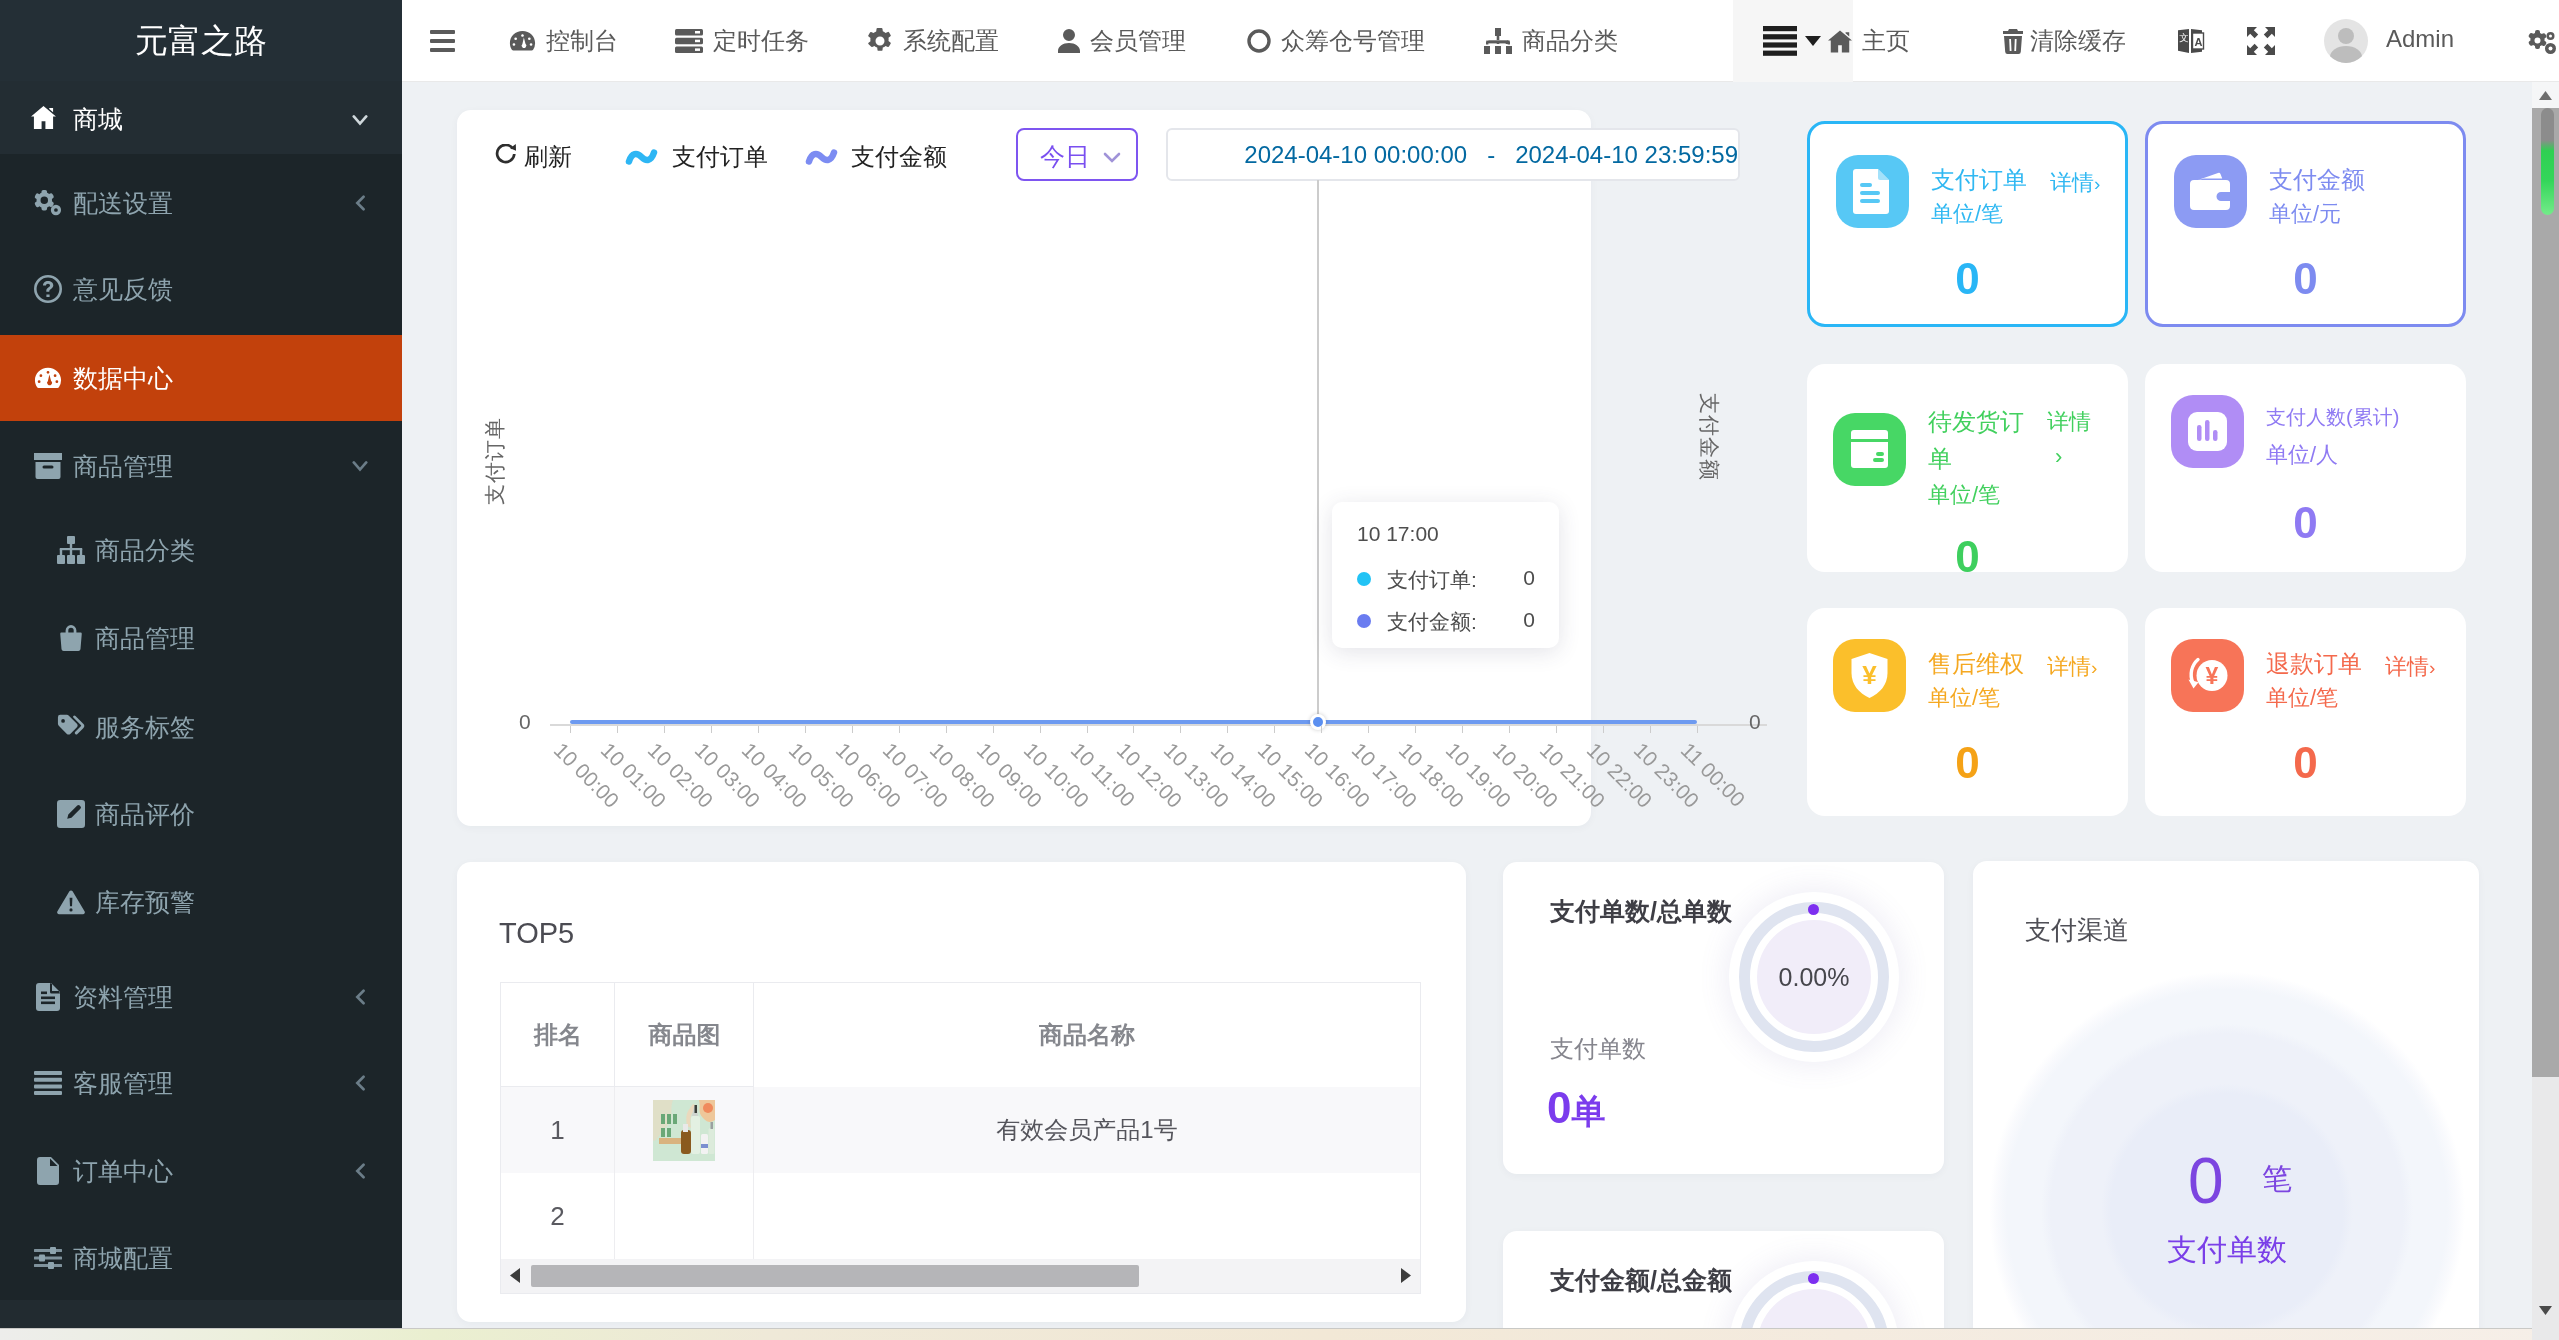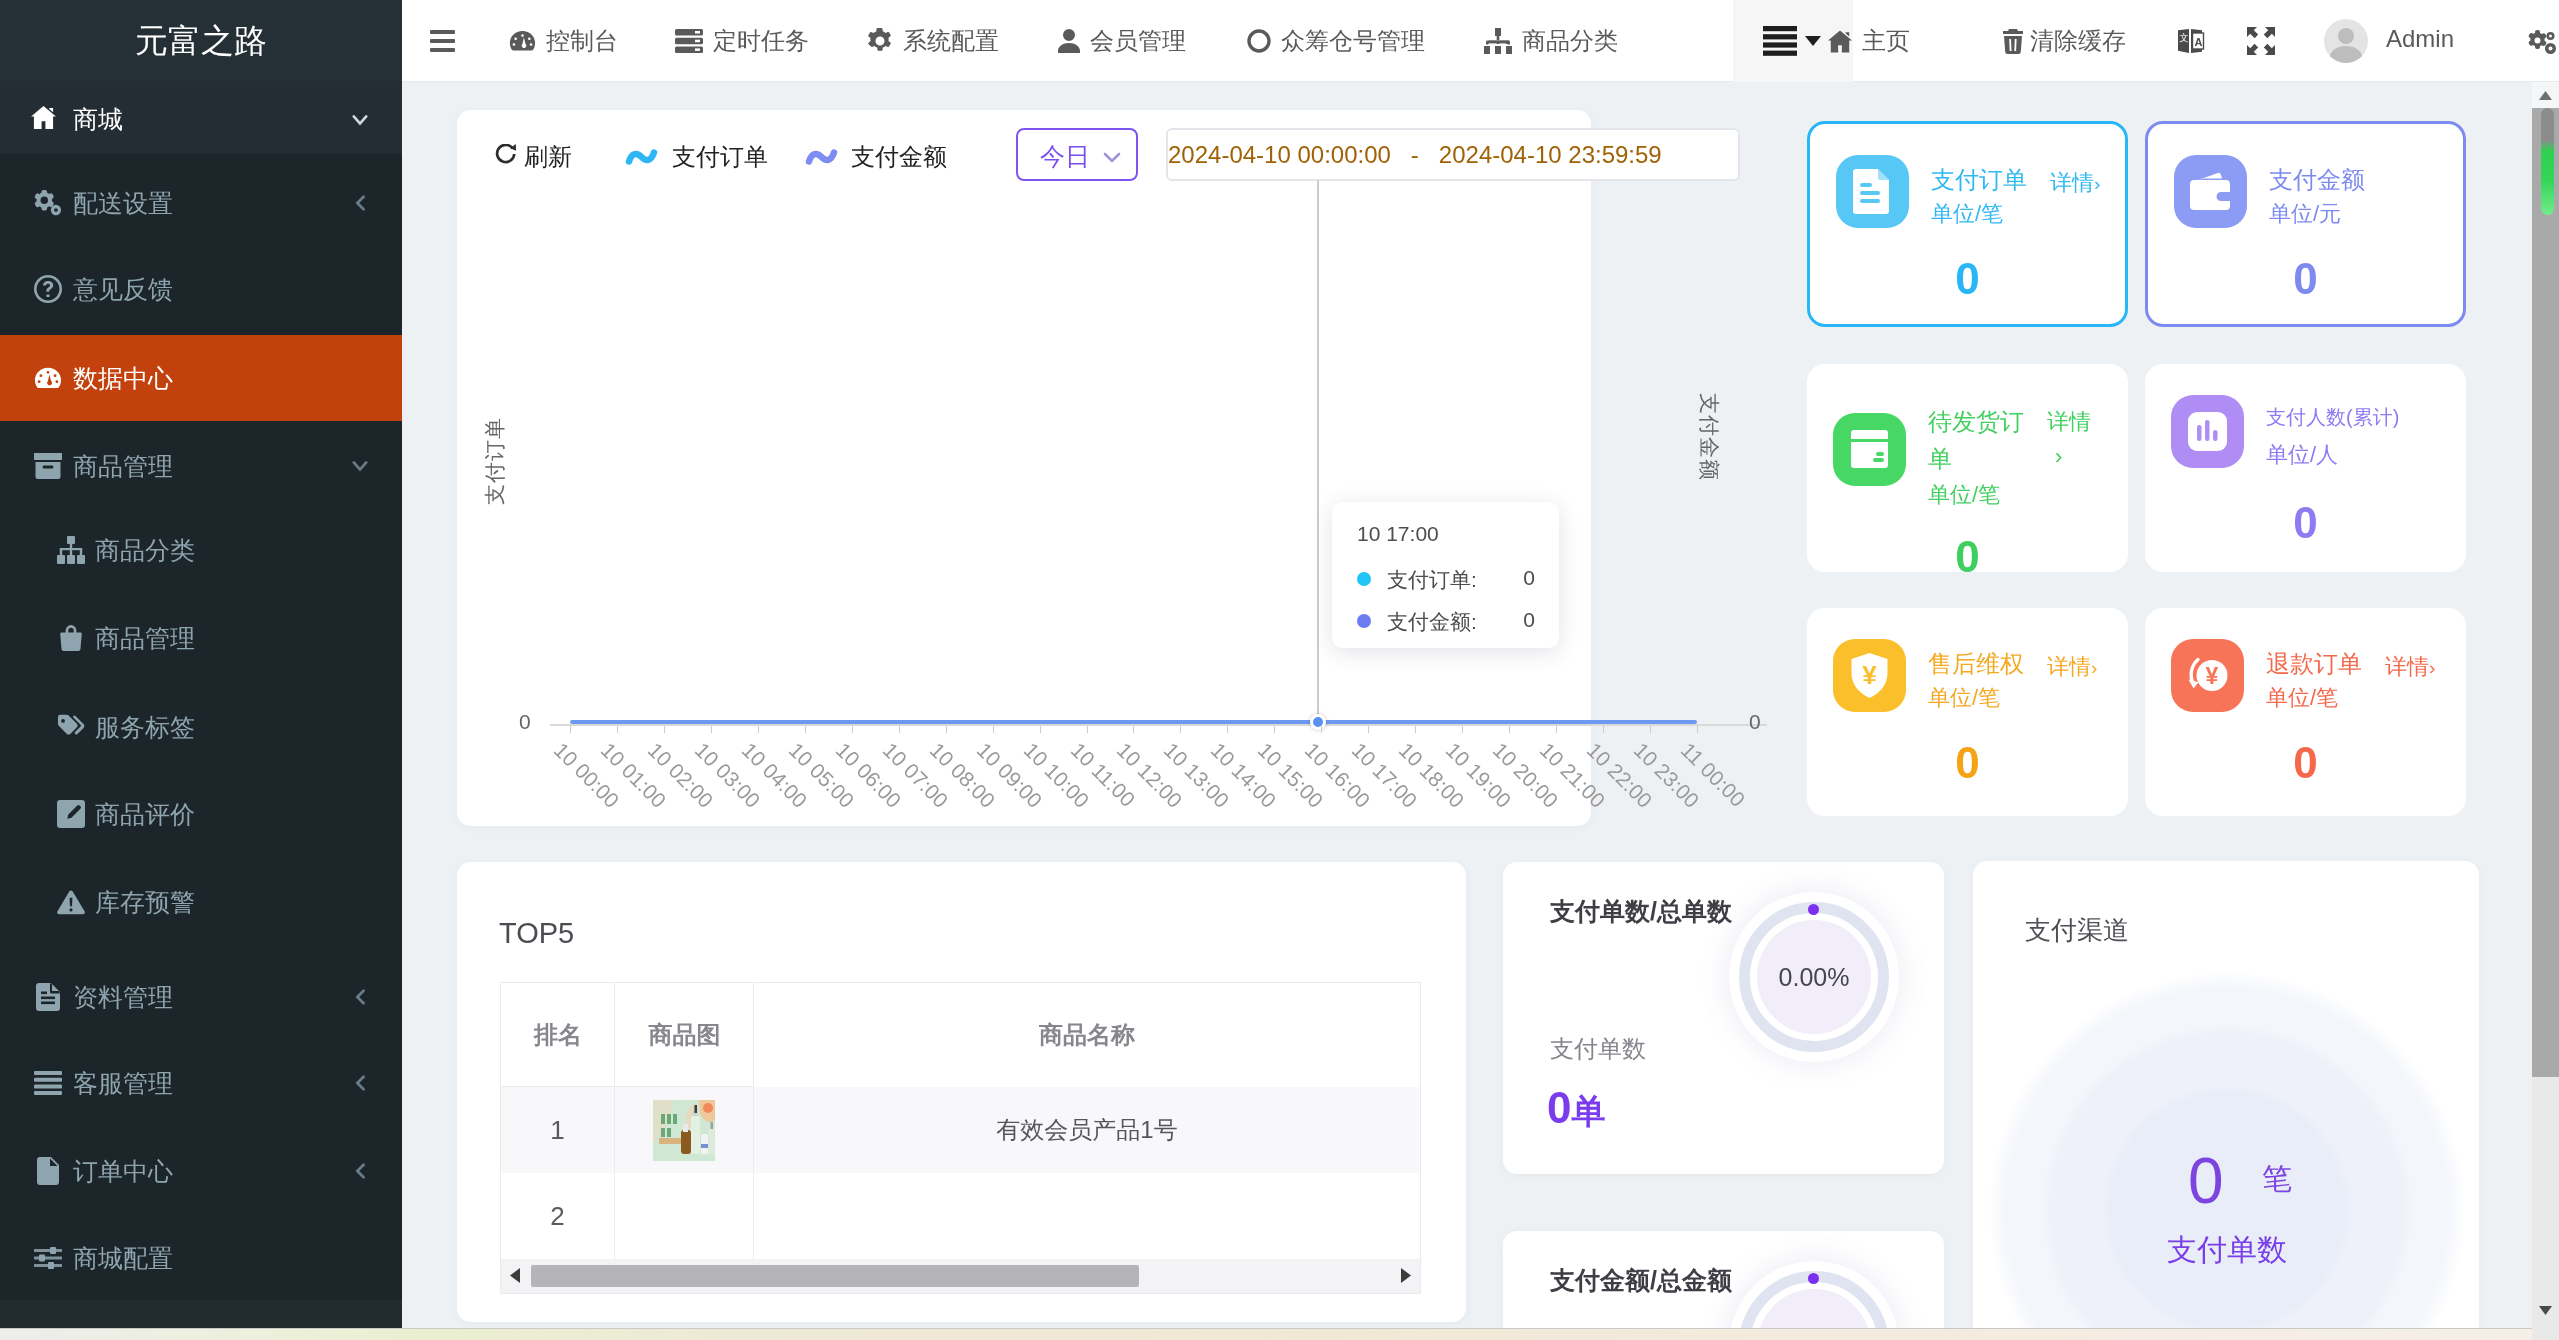--- a/index.html
+++ b/index.html
@@ -301,21 +301,21 @@
       <svg class="abs" style="left:348px;top:38px" width="33" height="18" viewBox="0 0 33 18">
           <path fill="none" stroke="#7c8cf2" stroke-width="6.5" stroke-linecap="round" d="M4 13.5C7 4.5 12 4.5 16.5 9s9.5 4.5 12.5-4.5"></path>
         </svg>
       <div class="abs" style="left:394px;top:31px;font-size:24px;color:#222">支付金额</div>
       <div class="abs" style="left:559px;top:18px;width:122px;height:53px;border:2px solid #7e55f0;border-radius:8px;background:#fff">
         <div class="abs" style="left:22px;top:10px;font-size:25px;color:#7a4ff0">今日</div>
         <svg class="abs" style="left:85px;top:22px" width="18" height="11" viewBox="0 0 18 11">
             <path fill="none" stroke="#a093d8" stroke-width="2.6" stroke-linecap="round" d="M2 2l7 7 7-7"></path>
           </svg>
       </div>
-      <div class="abs" style="left:709px;top:18px;width:574px;height:53px;border:2px solid #e4e6eb;border-radius:6px;background:#fff;font-size:24px;color:#a16207;text-align:left;line-height:50px">2024-04-10 00:00:00&nbsp;&nbsp;&nbsp;-&nbsp;&nbsp;&nbsp;2024-04-10 23:59:59</div>
+      <div class="abs" style="left:709px;top:18px;width:574px;height:53px;border:2px solid #e4e6eb;border-radius:6px;background:#fff;font-size:24px;color:#0369a1;text-align:right;line-height:50px">2024-04-10 00:00:00&nbsp;&nbsp;&nbsp;-&nbsp;&nbsp;&nbsp;2024-04-10 23:59:59</div>
 
       <div class="abs" style="left:-18px;top:325px;width:112px;font-size:21px;color:#666;transform:rotate(-90deg);letter-spacing:1px;white-space:nowrap">支付订单</div>
       <div class="abs" style="left:1196px;top:325px;width:112px;font-size:21px;color:#666;transform:rotate(90deg);letter-spacing:1px;white-space:nowrap">支付金额</div>
 
       <div class="abs" style="left:860px;top:70px;width:2px;height:544px;background:#ccc"></div>
 
       <div class="abs" style="left:93px;top:614px;width:1217px;height:2px;background:#d9d9d9"></div>
       <div class="abs" style="left:113px;top:610px;width:1127px;height:4px;border-radius:2px;background:#6d9af0"></div>
       <div class="abs" style="left:62px;top:600px;font-size:21px;color:#666">0</div>
       <div class="abs" style="left:1292px;top:600px;font-size:21px;color:#666">0</div>

